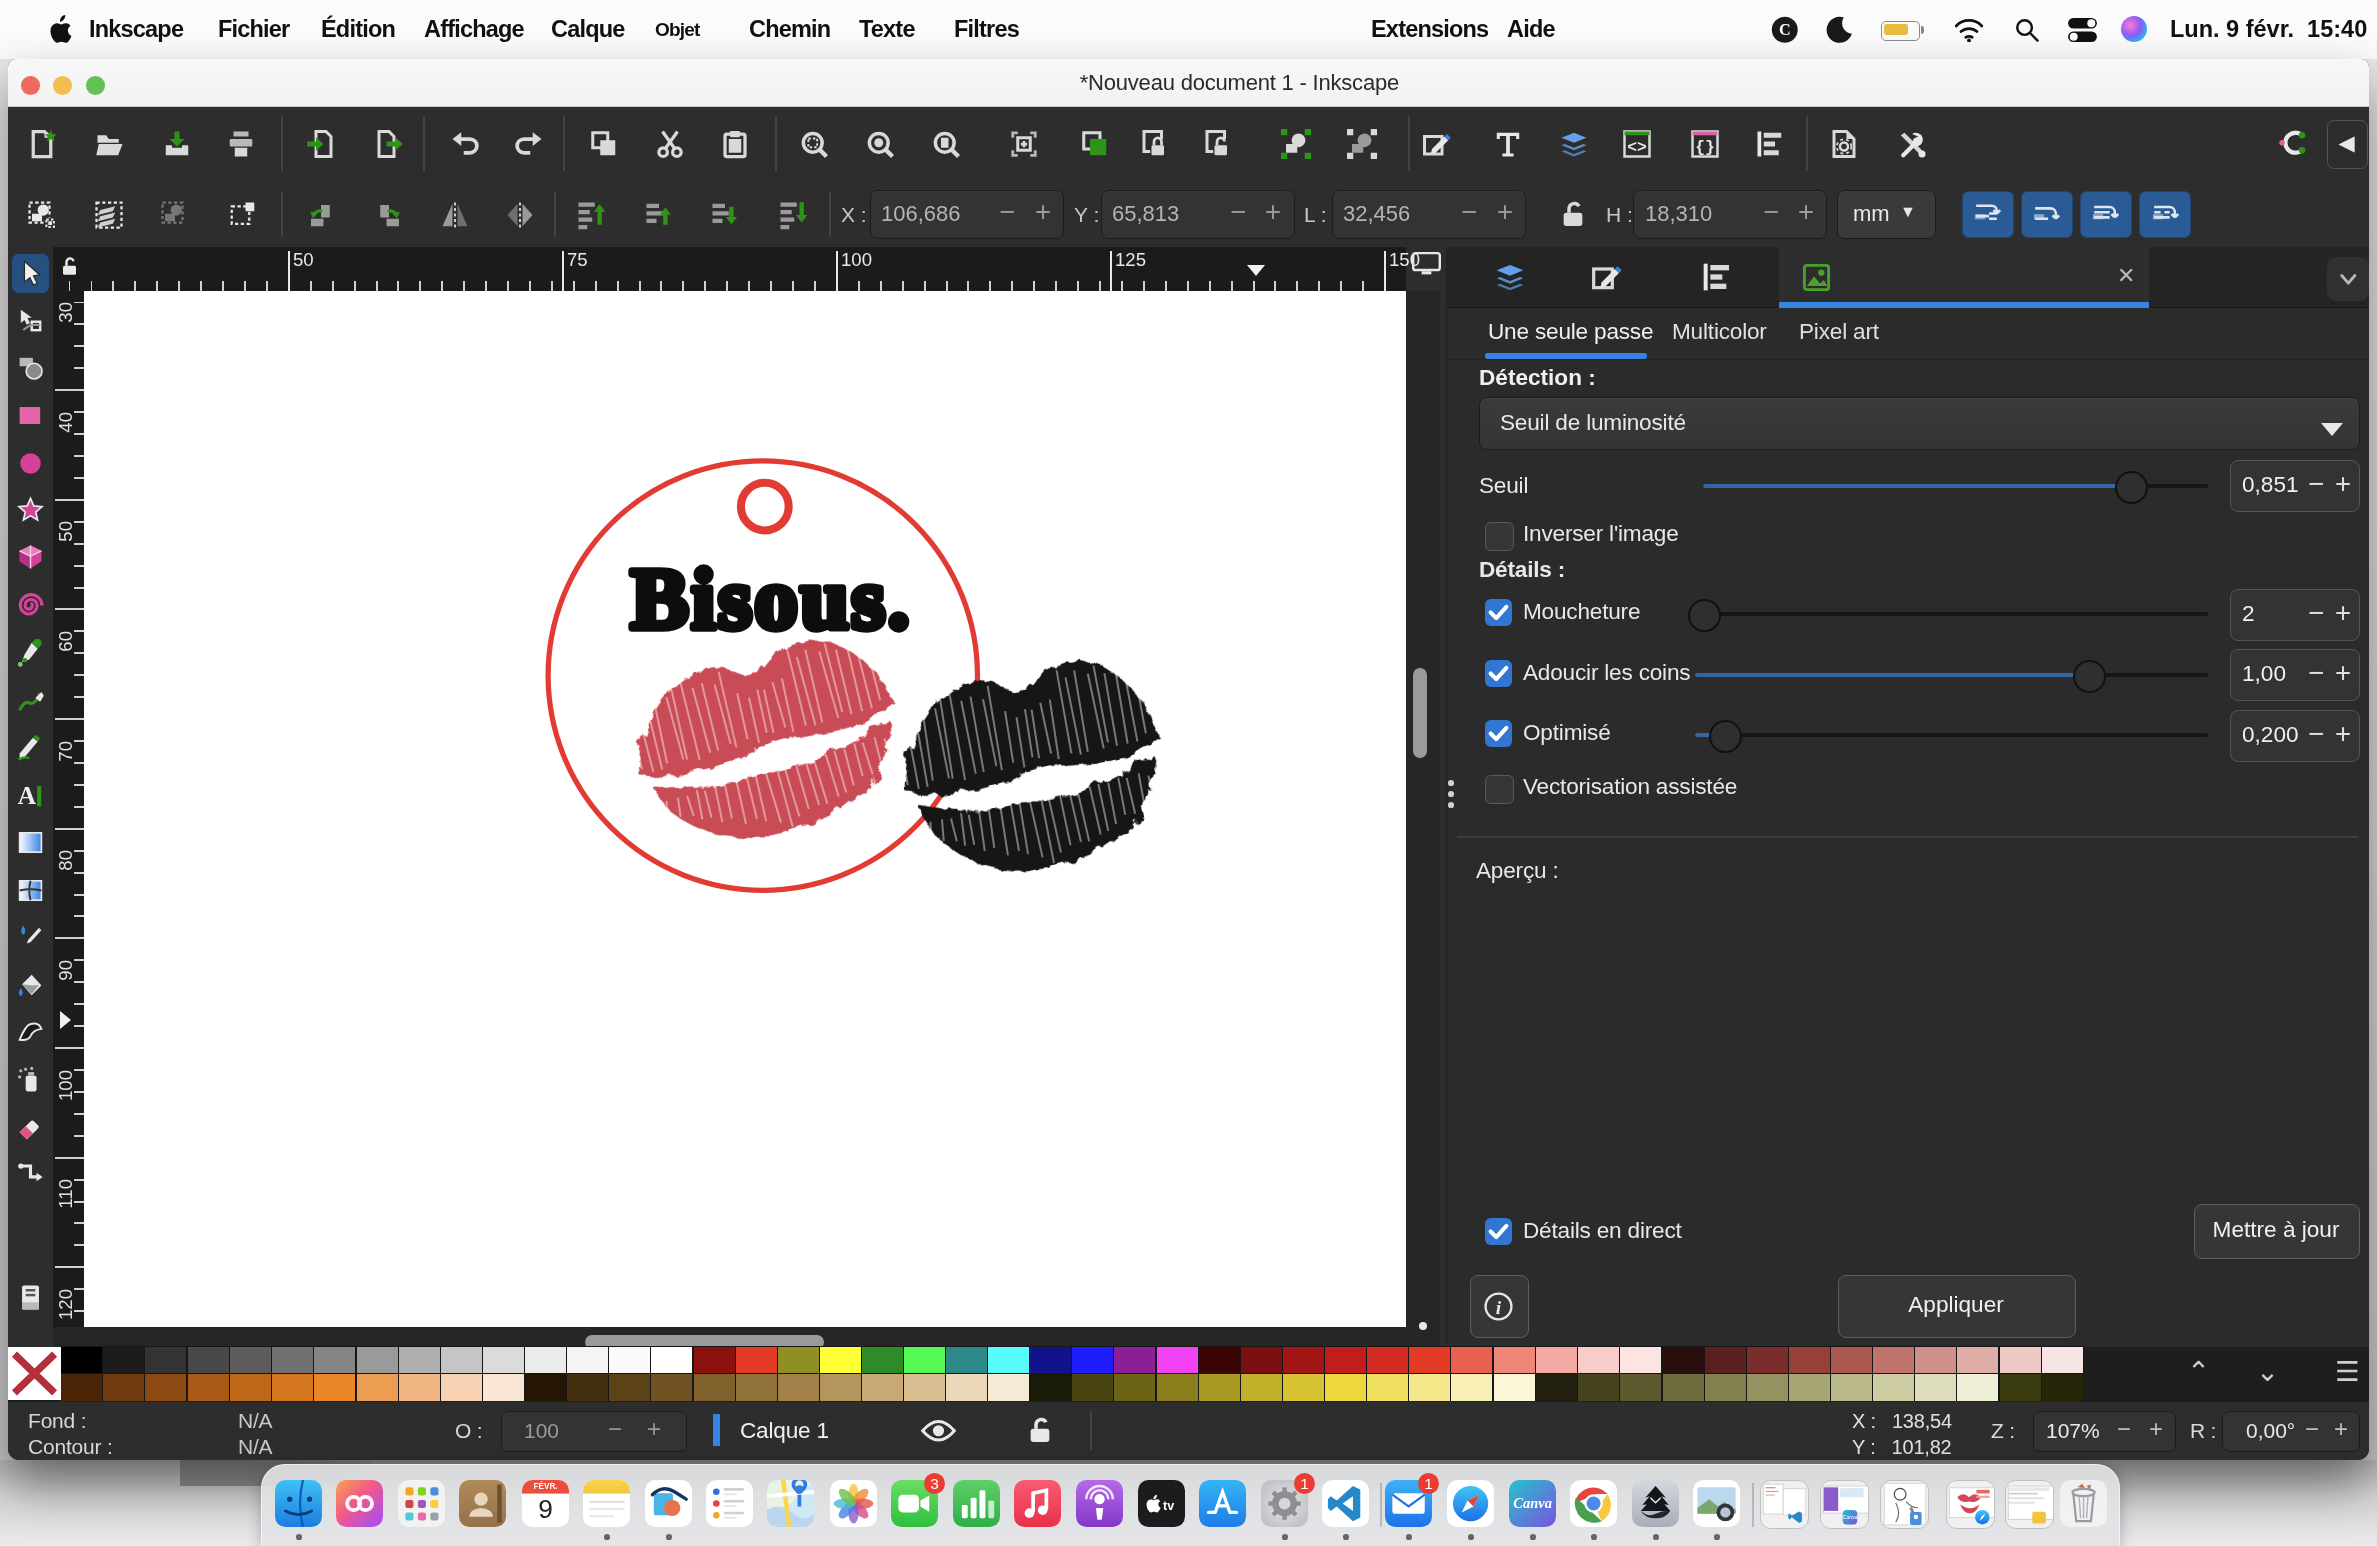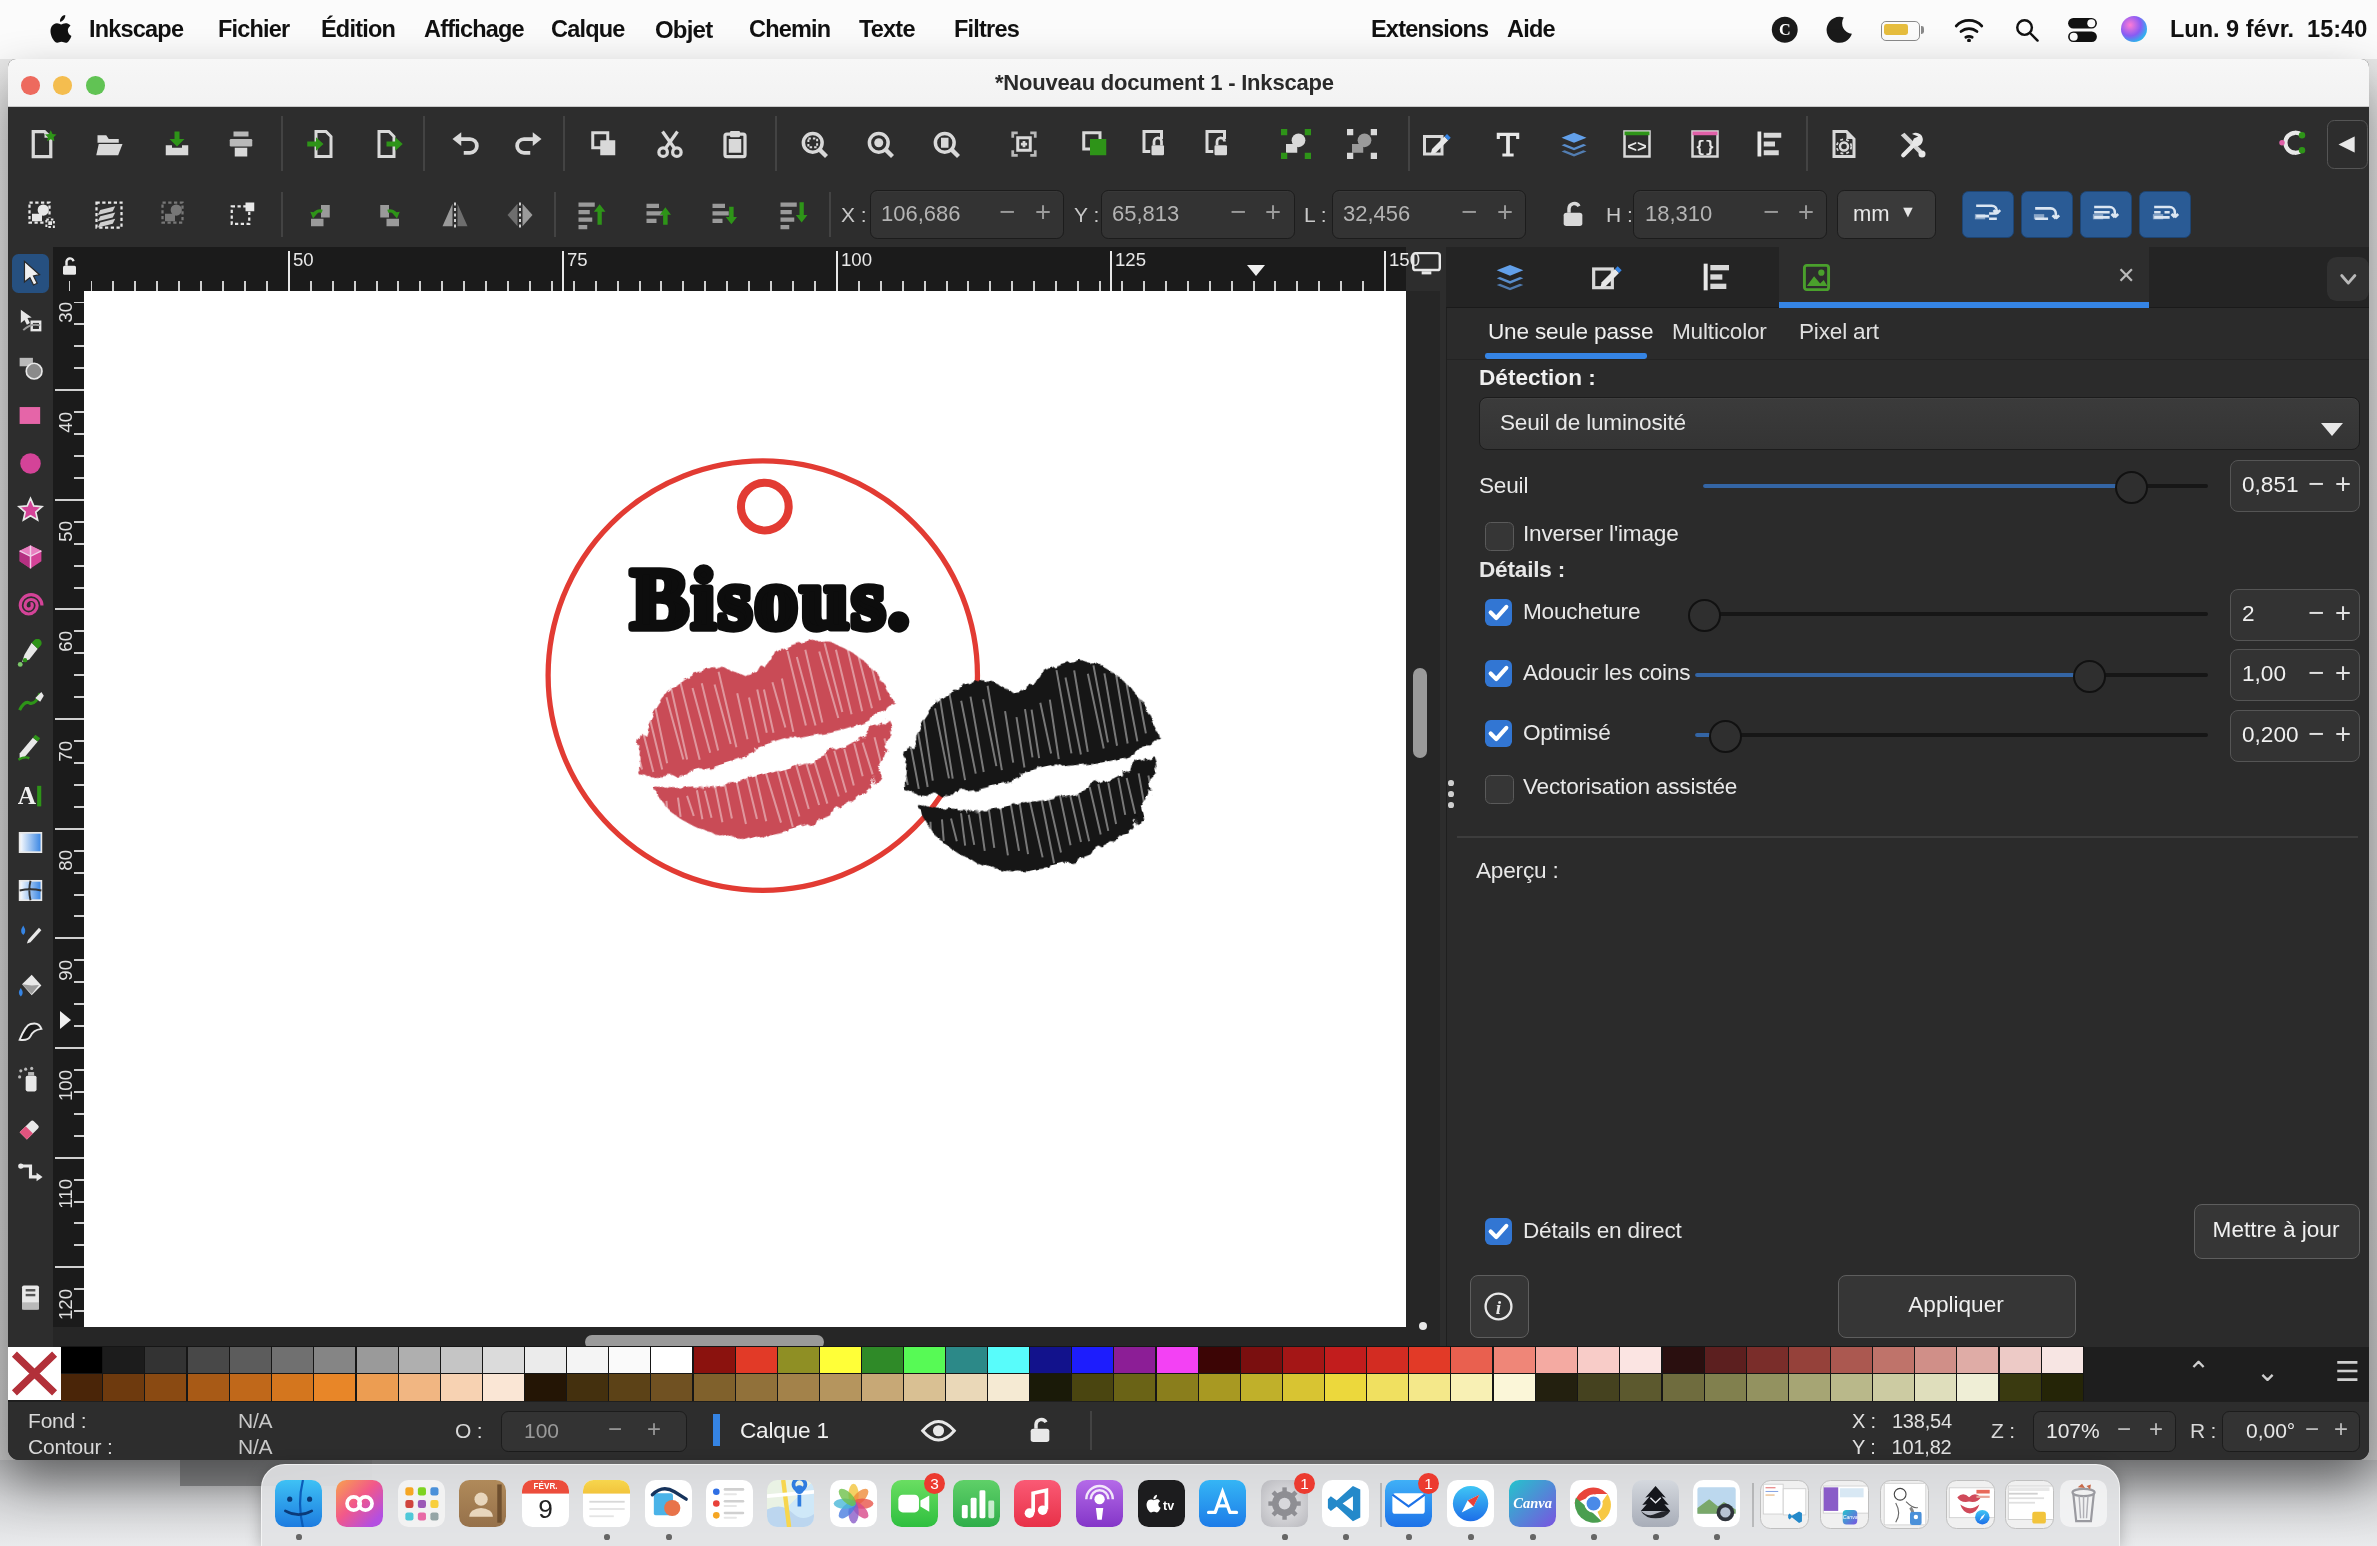--- a/index.html
+++ b/index.html
@@ -15,21 +15,21 @@
 <div class="abs" style="left:252px;top:1460px;width:120px;height:26px;background:linear-gradient(90deg,#8f9092,#b0b1b3)"></div>
 <div class="abs" style="left:0;top:0;width:2377px;height:59px;background:#fbfbfb;"></div>
 <svg class="ic" style="left:46px;top:15.4px" width="26" height="29" viewBox="0 0 17 20">
       <path fill="#111" d="M11.8,3.1c0.7-0.9,1.2-2.1,1-3.1c-0.9,0-2,0.6-2.7,1.5C9.5,2.3,9,3.5,9.2,4.6C10.2,4.7,11.1,4,11.8,3.1zM14.6,10.7c0-2.2,1.8-3.2,1.9-3.3c-1-1.5-2.6-1.7-3.2-1.7c-1.4-0.1-2.6,0.8-3.3,0.8C9.3,6.5,8.3,5.7,7.1,5.7 C5.6,5.8,4.2,6.6,3.4,7.9c-1.6,2.7-0.4,6.8,1.1,9c0.7,1.1,1.6,2.3,2.8,2.3c1.1,0,1.6-0.7,2.9-0.7c1.4,0,1.8,0.7,2.9,0.7 c1.2,0,2-1.1,2.7-2.2c0.9-1.3,1.2-2.5,1.2-2.6C17.1,14.4,14.7,13.4,14.6,10.7z"></path>
     </svg>
 <div class="txt" style="left:89px;top:0;height:59px;line-height:59px;font-size:23.5px;font-weight:bold;color:#111;letter-spacing:-0.8px">Inkscape</div>
 <div class="txt" style="left:218px;top:0;height:59px;line-height:59px;font-size:23.5px;font-weight:600;color:#111;letter-spacing:-0.8px">Fichier</div>
 <div class="txt" style="left:321px;top:0;height:59px;line-height:59px;font-size:23.5px;font-weight:600;color:#111;letter-spacing:-0.8px">Édition</div>
 <div class="txt" style="left:424px;top:0;height:59px;line-height:59px;font-size:23.5px;font-weight:600;color:#111;letter-spacing:-0.8px">Affichage</div>
 <div class="txt" style="left:551px;top:0;height:59px;line-height:59px;font-size:23.5px;font-weight:600;color:#111;letter-spacing:-0.8px">Calque</div>
-<div class="txt" style="left:655px;top:0;height:59px;line-height:59px;font-size:24px;font-weight:600;color:#111;letter-spacing:-0.8px">Objet</div>
+<div class="txt" style="left:655px;top:0;height:59px;line-height:59px;font-size:19px;font-weight:600;color:#111;letter-spacing:-0.8px">Objet</div>
 <div class="txt" style="left:749px;top:0;height:59px;line-height:59px;font-size:23.5px;font-weight:600;color:#111;letter-spacing:-0.8px">Chemin</div>
 <div class="txt" style="left:859px;top:0;height:59px;line-height:59px;font-size:23.5px;font-weight:600;color:#111;letter-spacing:-0.8px">Texte</div>
 <div class="txt" style="left:954px;top:0;height:59px;line-height:59px;font-size:23.5px;font-weight:600;color:#111;letter-spacing:-0.8px">Filtres</div>
 <div class="txt" style="left:1371px;top:0;height:59px;line-height:59px;font-size:23.5px;font-weight:600;color:#111;letter-spacing:-0.8px">Extensions</div>
 <div class="txt" style="left:1507px;top:0;height:59px;line-height:59px;font-size:23.5px;font-weight:600;color:#111;letter-spacing:-0.8px">Aide</div>
 <svg class="ic" style="left:1771px;top:16px" width="27.5" height="27.5" viewBox="0 0 34 34">
       <circle cx="17" cy="17" r="16" fill="#1a1a1a"></circle>
       <text x="17" y="24" font-size="20" font-weight="bold" fill="#fff" text-anchor="middle" font-family="Liberation Serif">C</text>
     </svg>
 <svg class="ic" style="left:1826px;top:16px" width="27.5" height="27.5" viewBox="0 0 34 34">
@@ -56,21 +56,21 @@
       <rect x="0" y="17" width="36" height="13" rx="6.5" fill="#111"></rect>
       <circle cx="7" cy="23.5" r="5" fill="#fbfbfb"></circle>
     </svg>
 <div class="abs" style="left:2121px;top:16px;width:26px;height:26px;border-radius:50%;background:radial-gradient(circle at 35% 35%,#ff7bd5,#8a5cf5 45%,#2bb8f0 75%,#e84d8a)"></div>
 <div class="txt" style="left:2170px;top:0;height:59px;line-height:59px;font-size:23.5px;font-weight:600;color:#111">Lun. 9 févr.&nbsp;&nbsp;15:40</div>
 <div class="abs" style="left:8px;top:59px;width:2361px;height:1401px;background:#2d2d2d;border-radius:8px 8px 11.3px 11.3px;box-shadow:0 24px 49px rgba(0,0,0,0.45);overflow:hidden">
 <div class="abs" style="left:0;top:0;width:2361px;height:47px;background:linear-gradient(180deg,#f7f7f7,#f2f2f2);border-bottom:0.8px solid #c9c9c9"></div>
 <div class="abs" style="left:13px;top:17px;width:18.6px;height:18.6px;border-radius:50%;background:#ed6a5e"></div>
 <div class="abs" style="left:45px;top:17px;width:18.6px;height:18.6px;border-radius:50%;background:#f4bd4f"></div>
 <div class="abs" style="left:78px;top:17px;width:18.6px;height:18.6px;border-radius:50%;background:#61c354"></div>
-<div class="txt" style="left:987px;top:0;width:404px;height:47px;line-height:47px;text-align:left;font-size:22px;font-weight:bold;color:#2a2a2a;letter-spacing:-0.2px">*Nouveau document 1 - Inkscape</div>
+<div class="txt" style="left:987px;top:0;width:404px;height:47px;line-height:47px;text-align:right;font-size:22px;font-weight:normal;color:#2a2a2a;letter-spacing:-0.2px">*Nouveau document 1 - Inkscape</div>
 
 <svg width="0" height="0" style="position:absolute">
 <defs>
 <g id="i-new">
             <path d="M5,2 h9 l5,5 v15 H5 Z" fill="none" stroke="#d9d9d9" stroke-width="2.6"></path>
             <path d="M14,2 l5,5 h-5 z" fill="#d9d9d9"></path>
             <path d="M19,1 l1.4,3 3.2,0.4 -2.3,2.2 0.6,3.2 -2.9,-1.6 -2.9,1.6 0.6,-3.2 -2.3,-2.2 3.2,-0.4 z" fill="#2e9418"></path>
           </g>
 <g id="i-open">
             <path d="M2,5 h7 l2,3 h8 v3 h-17 z" fill="#d9d9d9"></path>

